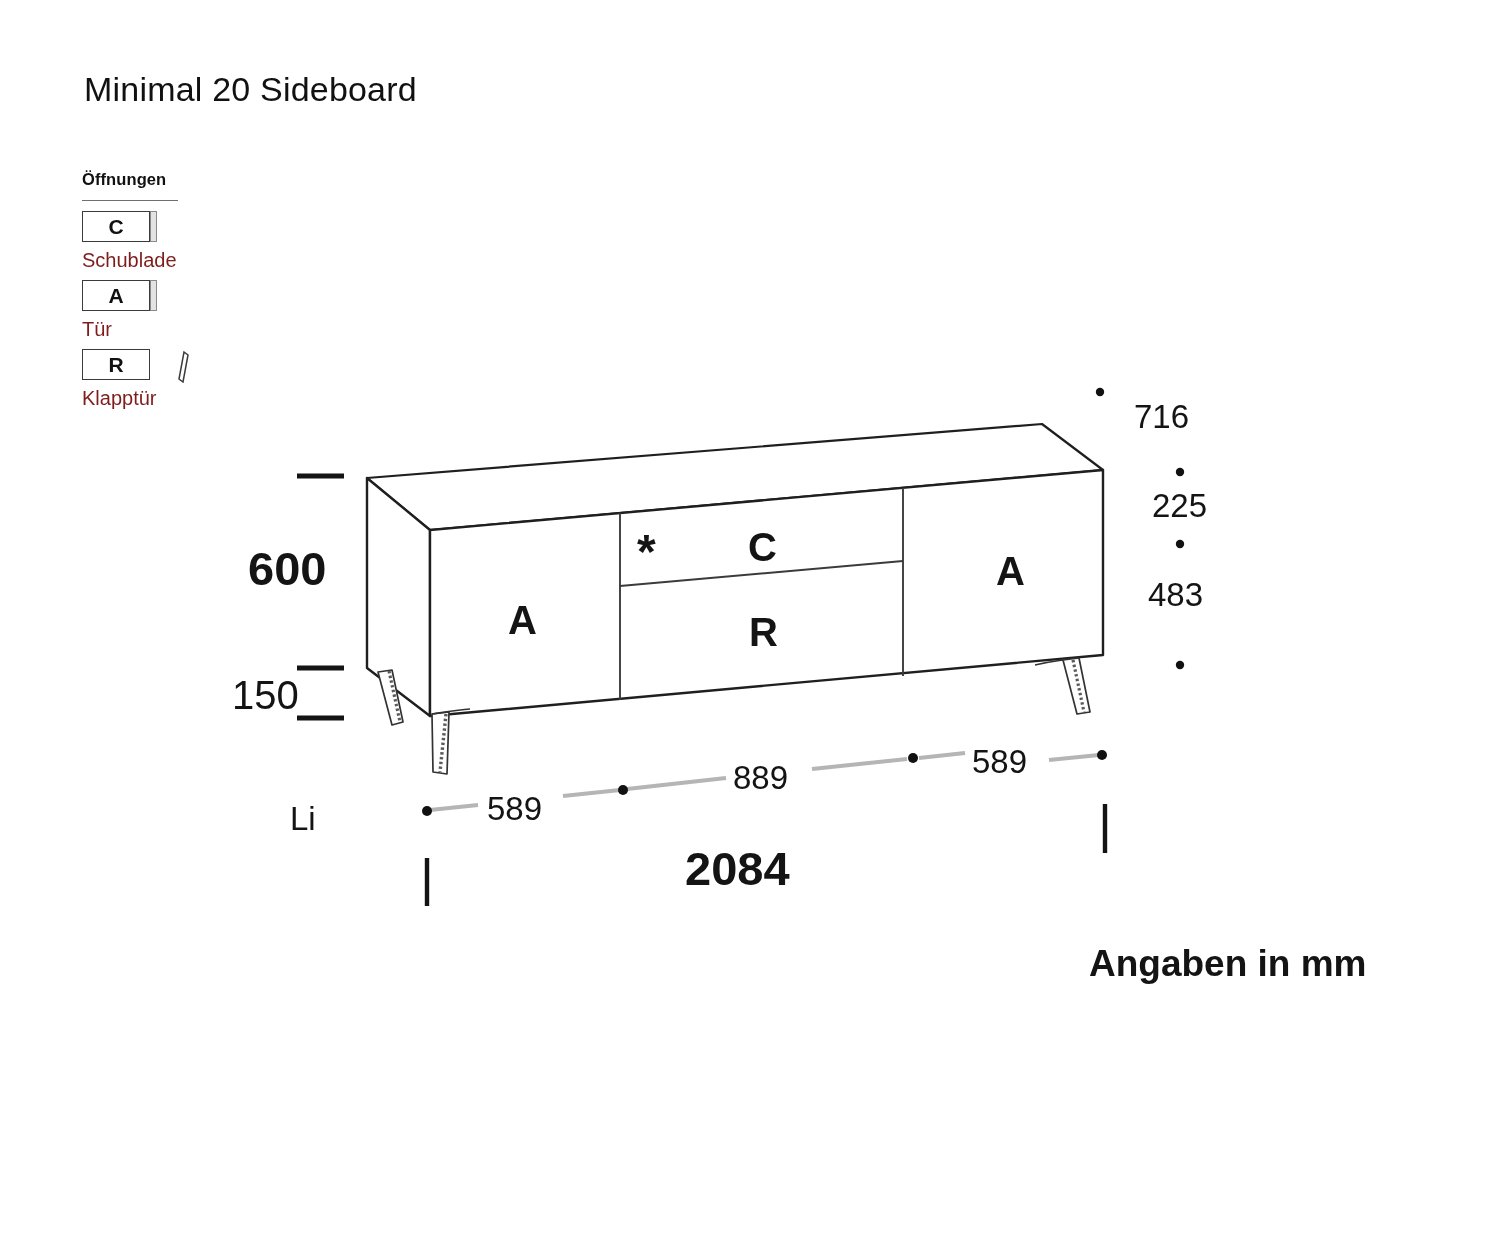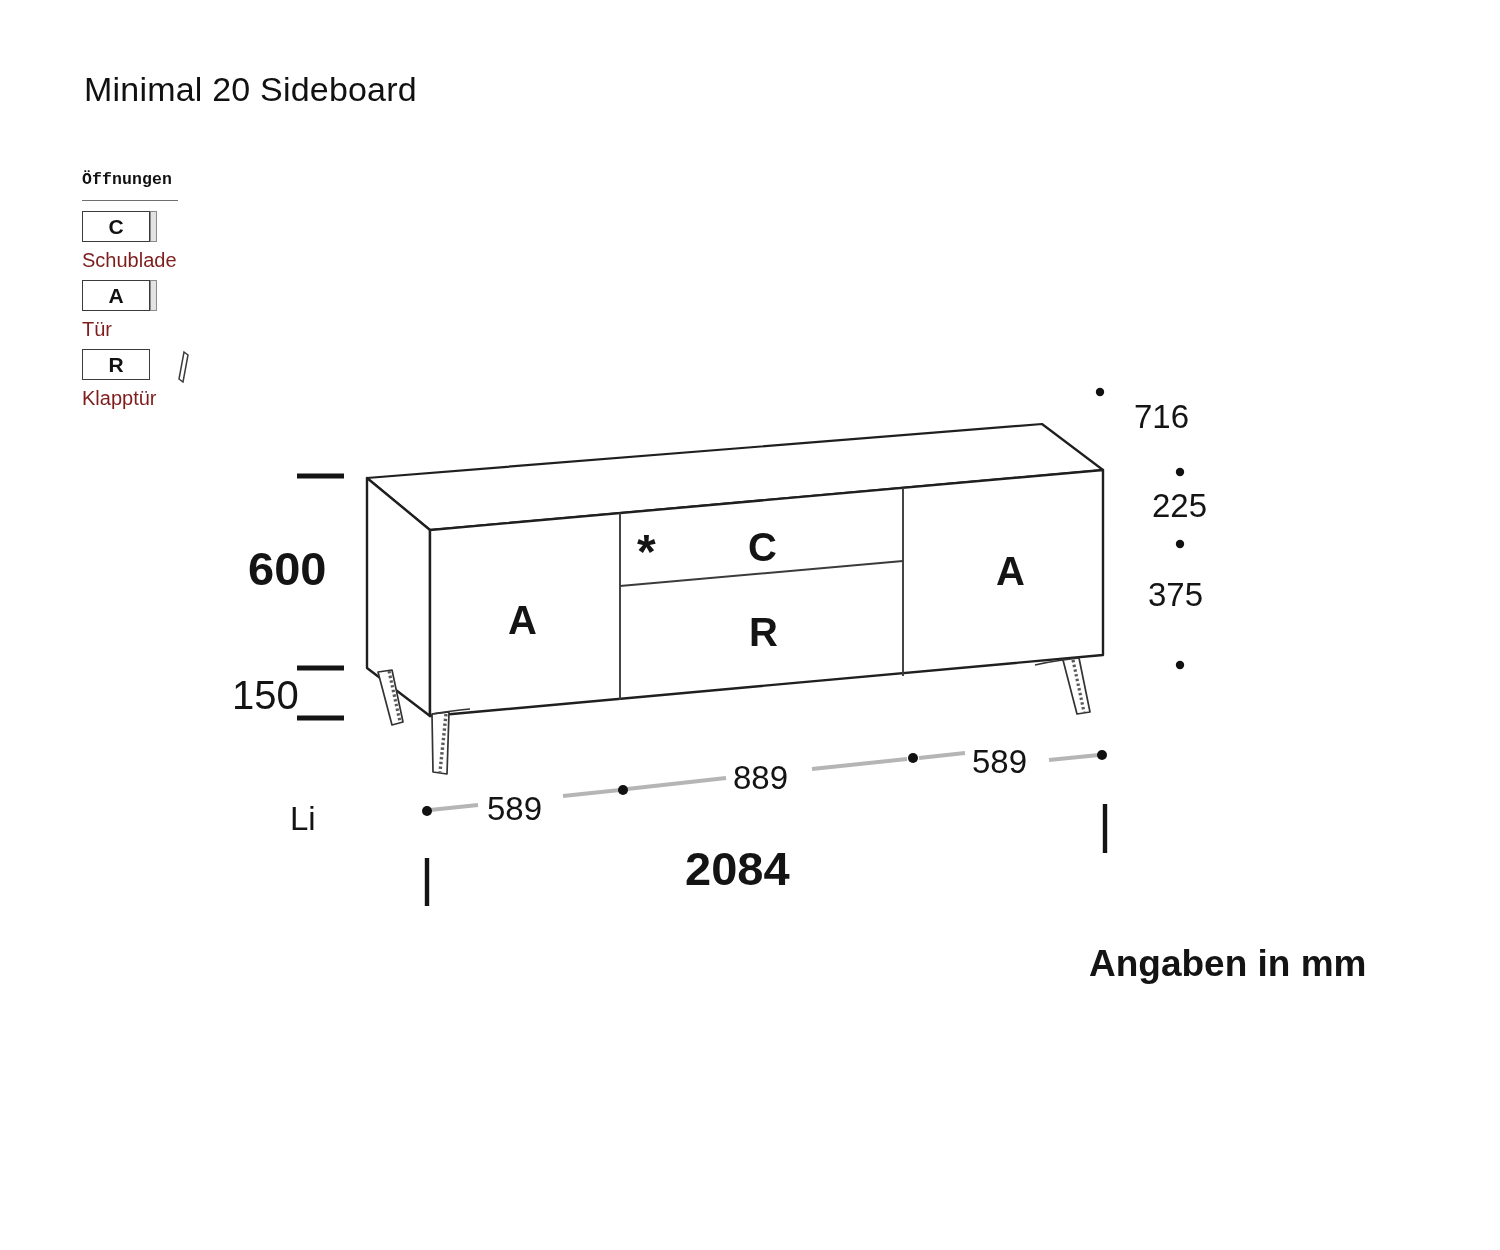--- a/index.html
+++ b/index.html
@@ -33,21 +33,20 @@
     position: absolute;
     left: 82px;
     top: 170px;
     width: 220px;
   }
   #legend-title {
     font-size: 16.5px;
     font-weight: 700;
     color: #111;
     letter-spacing: 0.1px;
-    font-family: Liberation Mono, monospace;
   }
   #legend-rule {
     width: 96px;
     height: 0;
     border-top: 1.6px solid #6f6f6f;
     margin-top: 11px;
     margin-bottom: 8px;
   }
   .legend-item { margin-bottom: 7px; }
   .legend-icon-wrap {
@@ -278,21 +277,21 @@
 <div class="panel-letter" id="letter-right-door">A</div>
 
 <div class="dim dim-bold" id="dim-height">600</div>
 
 <div class="dim dim-reg" id="dim-plinth">150</div>
 
 <div class="dim dim-reg" id="dim-depth">716</div>
 
 <div class="dim dim-reg" id="dim-drawer-h">225</div>
 
-<div class="dim dim-reg" id="dim-door-h">375</div>
+<div class="dim dim-reg" id="dim-door-h">483</div>
 
 <div class="dim dim-reg" id="dim-seg-left">589</div>
 
 <div class="dim dim-reg" id="dim-seg-mid">889</div>
 
 <div class="dim dim-reg" id="dim-seg-right">589</div>
 
 <div class="dim dim-bold" id="dim-total">2084</div>
 
 <div class="dim" id="orientation">Li</div>

